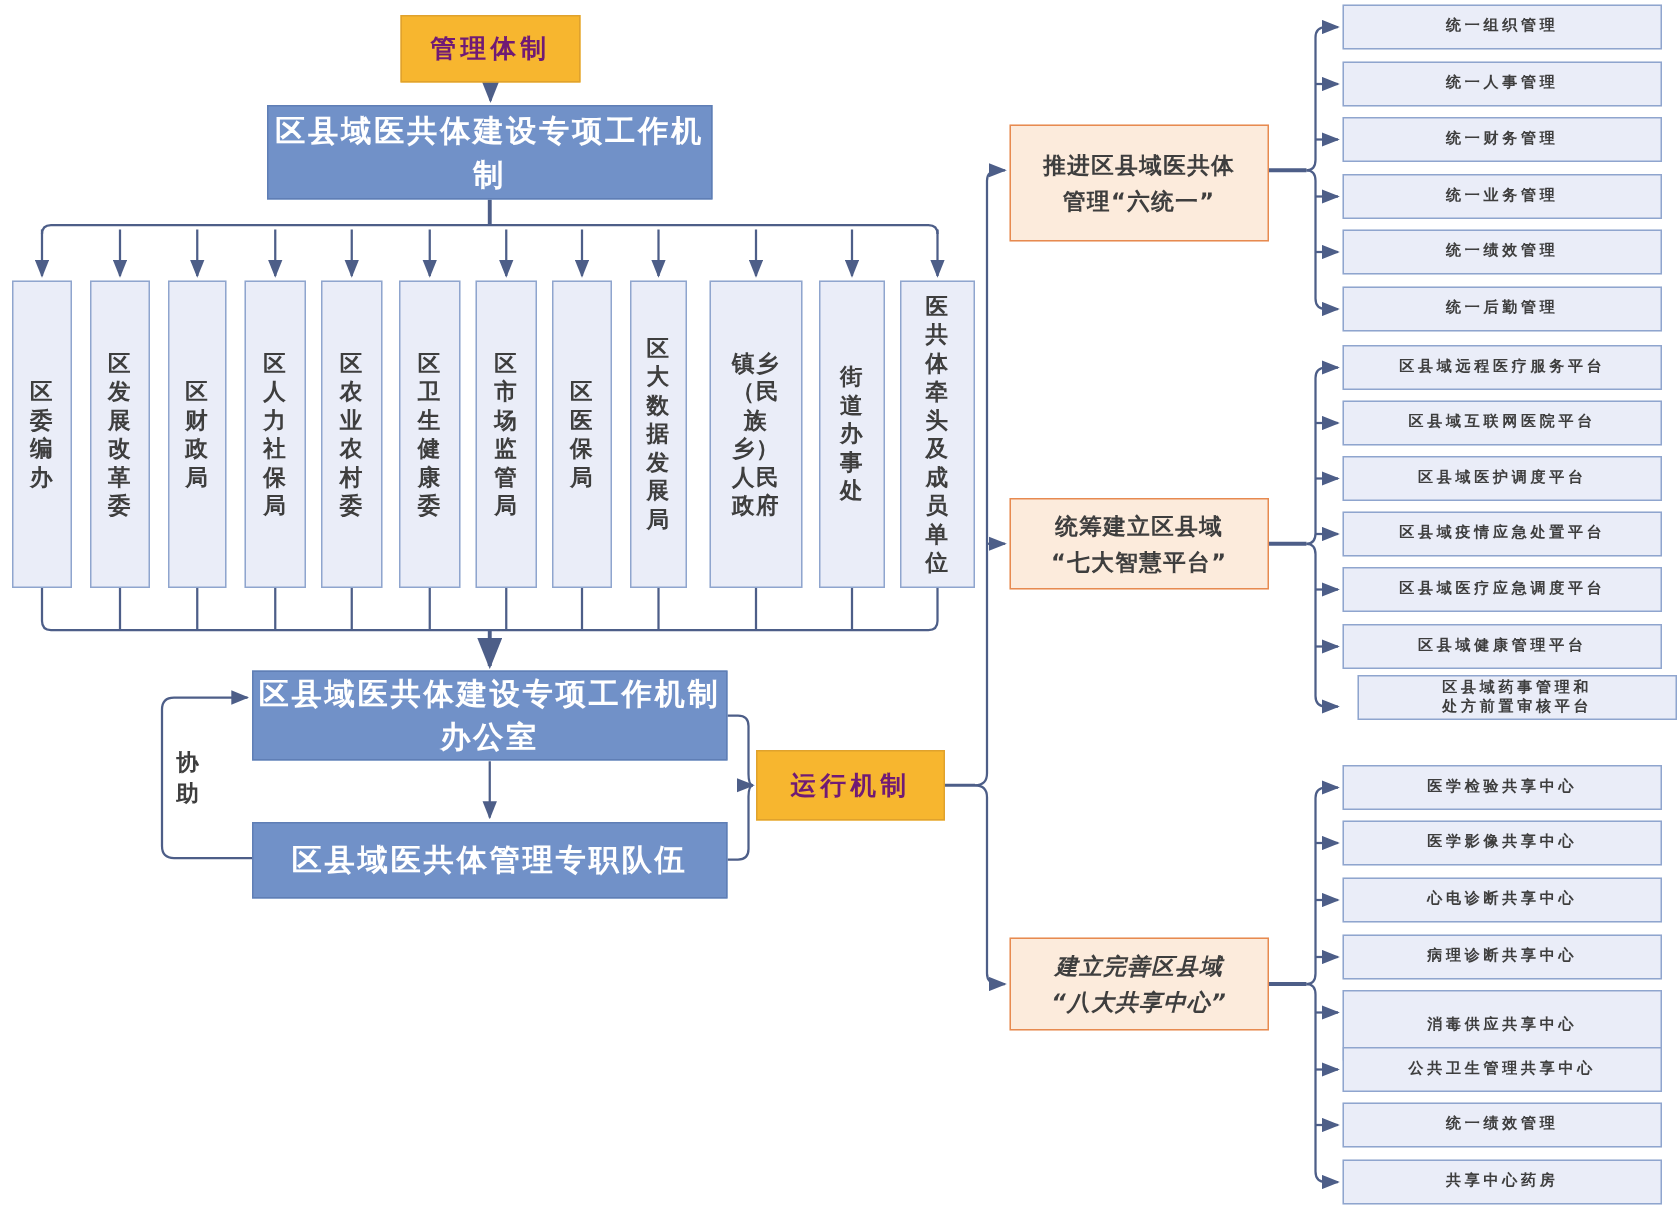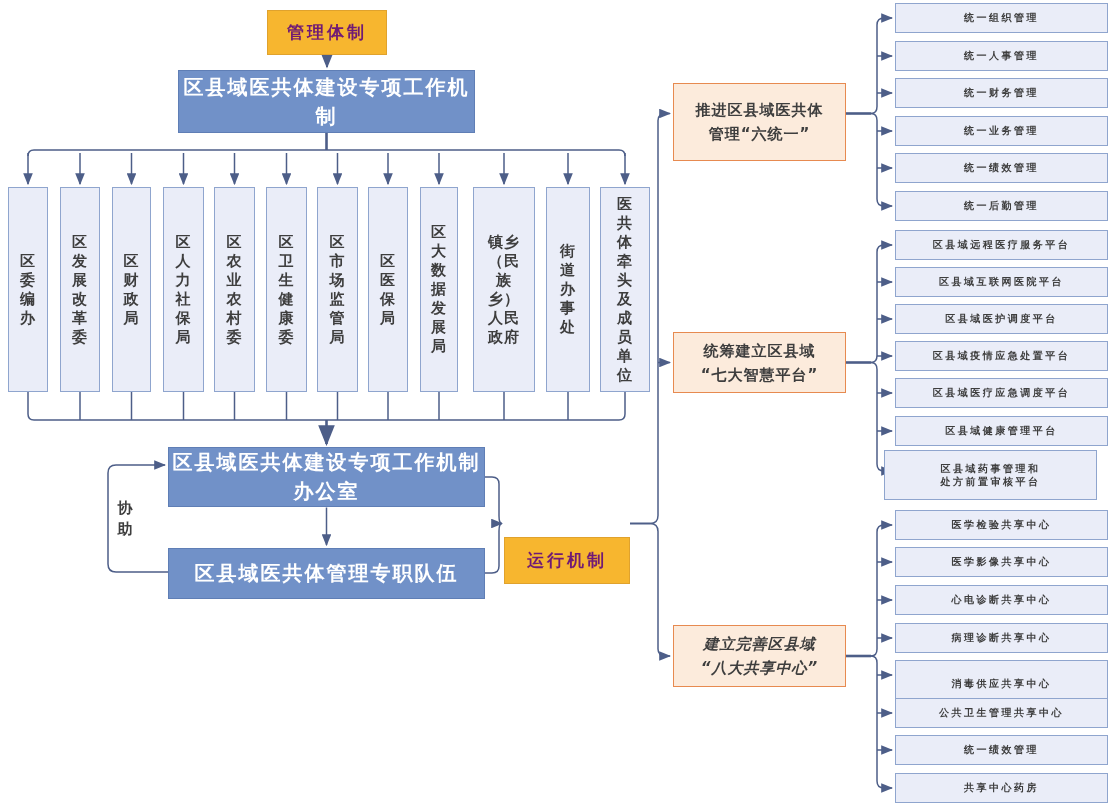--- a/index.html
+++ b/index.html
@@ -22,21 +22,21 @@
         font-size:15px;line-height:19px;letter-spacing:1px;}
   .hdr{background:var(--peach-fill);border:1.5px solid var(--peach-border);color:var(--ink);
        font-size:15px;line-height:1.6;letter-spacing:1px;}
   .item{background:var(--light-fill);border:1px solid var(--light-border);color:var(--ink);
         font-size:10px;letter-spacing:2.5px;line-height:1.35;}
   .assist{color:var(--ink);font-size:15px;line-height:21px;letter-spacing:0;}
   #badge-management{left:267px;top:10px;width:120px;height:45px;}
   #main-box{left:178px;top:70px;width:297px;height:63px;}
   #office-box{left:168px;top:447px;width:317px;height:60px;}
   #team-box{left:168px;top:548px;width:317px;height:51px;}
-  #badge-operation{left:504px;top:500px;width:126px;height:47px;margin-top:37px;}
+  #badge-operation{left:504px;top:500px;width:126px;height:47px;}
   #assist-label{left:110px;top:497px;width:30px;height:44px;}
 </style>
 </head>
 <body>
 
 <div id="stage">
   <svg id="connectors">
     <defs>
       <marker id="arrow" viewBox="0 0 10 8" refX="9" refY="4" markerWidth="8" markerHeight="6.5" orient="auto-start-reverse">
         <path d="M0,0 L10,4 L0,8 z" class="arrowhead"></path>
@@ -195,21 +195,21 @@
     <div class="abs item" style="left: 895px; top: 153px; width: 213px; height: 30px;">统一绩效管理</div>
     <div class="abs item" style="left: 895px; top: 191px; width: 213px; height: 30px;">统一后勤管理</div>
     <div class="abs hdr" style="left: 673px; top: 332px; width: 173px; height: 61px;">统筹建立区县域
 “七大智慧平台”</div>
     <div class="abs item" style="left: 895px; top: 230px; width: 213px; height: 30px;">区县域远程医疗服务平台</div>
     <div class="abs item" style="left: 895px; top: 267px; width: 213px; height: 30px;">区县域互联网医院平台</div>
     <div class="abs item" style="left: 895px; top: 304px; width: 213px; height: 30px;">区县域医护调度平台</div>
     <div class="abs item" style="left: 895px; top: 341px; width: 213px; height: 30px;">区县域疫情应急处置平台</div>
     <div class="abs item" style="left: 895px; top: 378px; width: 213px; height: 30px;">区县域医疗应急调度平台</div>
     <div class="abs item" style="left: 895px; top: 416px; width: 213px; height: 30px;">区县域健康管理平台</div>
-    <div class="abs item" style="left: 884px; top: 450px; width: 213px; height: 50px;">区县域药事管理和
+    <div class="abs item" style="left: 905px; top: 450px; width: 213px; height: 30px;">区县域药事管理和
 处方前置审核平台</div>
     <div class="abs hdr" style="left: 673px; top: 625px; width: 173px; height: 62px; font-style: italic;">建立完善区县域
 “八大共享中心”</div>
     <div class="abs item" style="left: 895px; top: 510px; width: 213px; height: 30px; text-align: center;">医学检验共享中心</div>
     <div class="abs item" style="left: 895px; top: 547px; width: 213px; height: 30px;">医学影像共享中心</div>
     <div class="abs item" style="left: 895px; top: 585px; width: 213px; height: 30px;">心电诊断共享中心</div>
     <div class="abs item" style="left: 895px; top: 623px; width: 213px; height: 30px;">病理诊断共享中心</div>
     <div class="abs item" style="left: 895px; top: 660px; width: 213px; height: 47px;">消毒供应共享中心</div>
     <div class="abs item" style="left: 895px; top: 698px; width: 213px; height: 30px;">公共卫生管理共享中心</div>
     <div class="abs item" style="left: 895px; top: 735px; width: 213px; height: 30px;">统一绩效管理</div>

